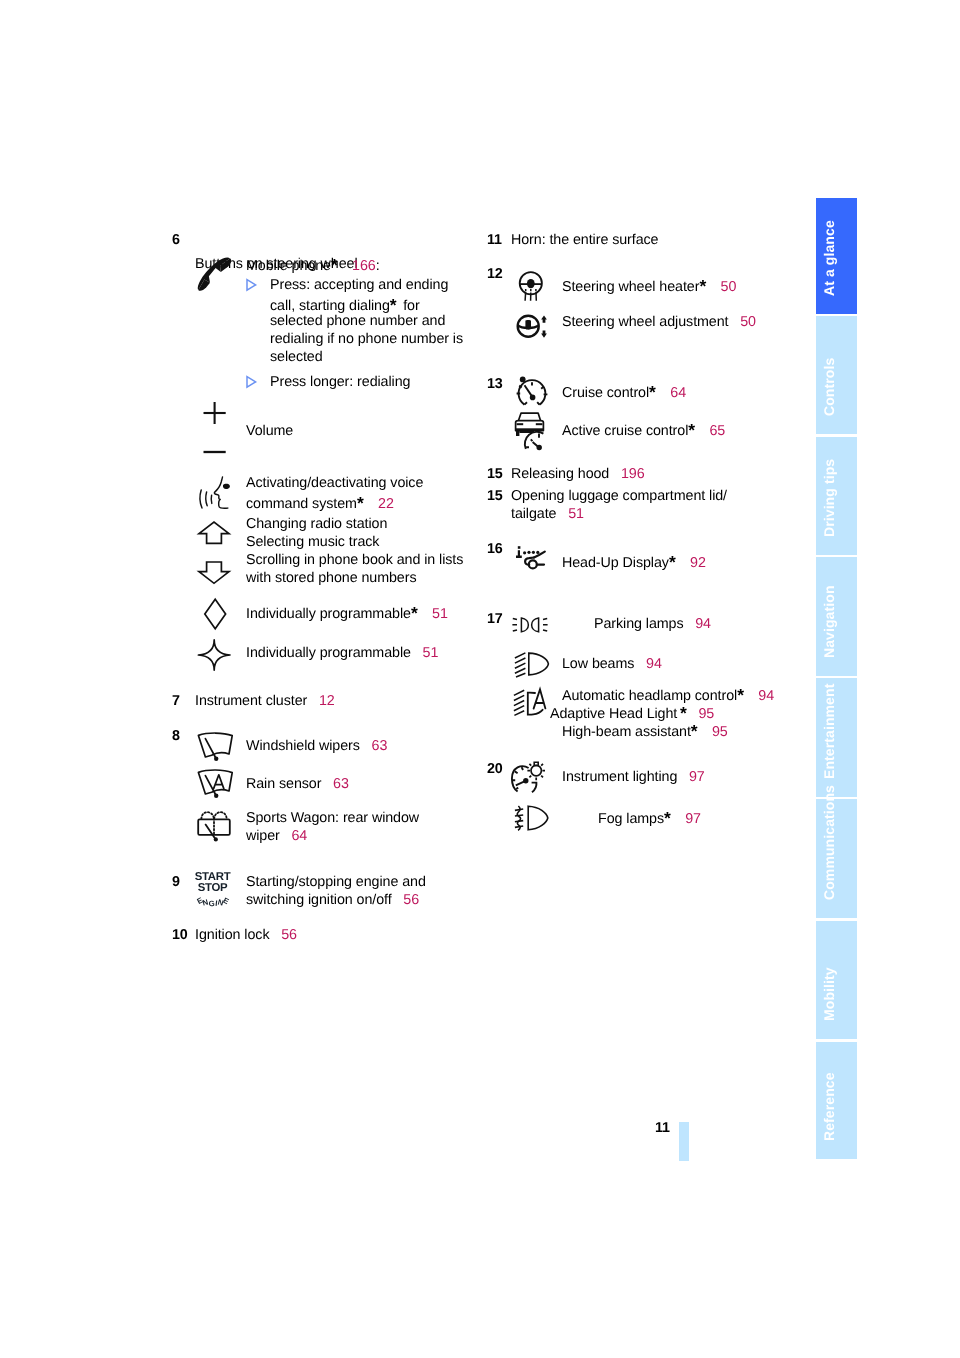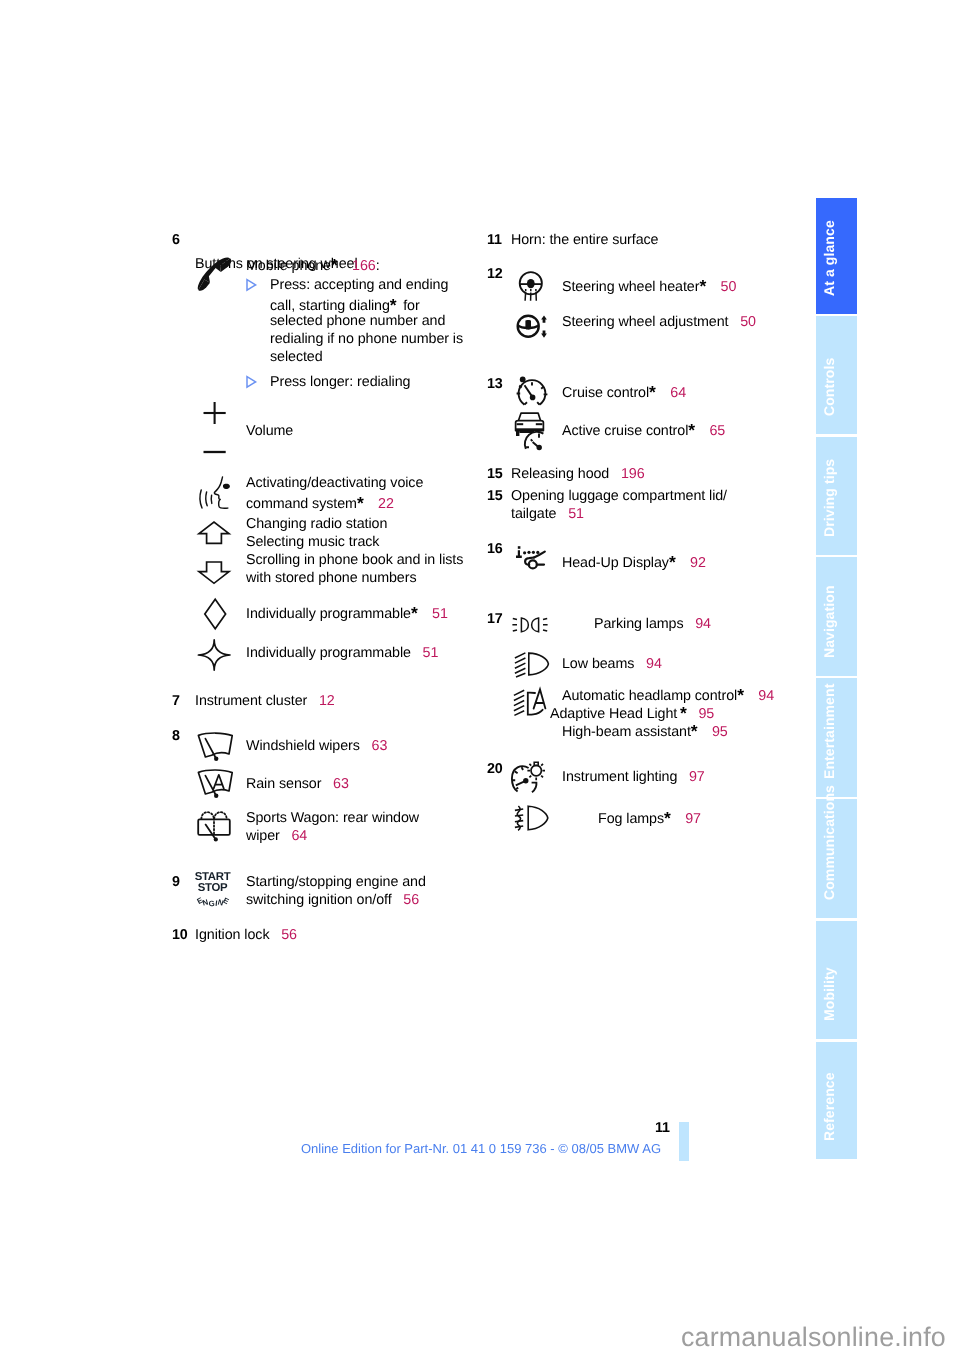--- a/index.html
+++ b/index.html
@@ -348,15 +348,13 @@
             <path d="M0.9 5.4 L9.2 4.0 M0.9 11.0 L9.2 10.0 M0.9 16.8 L9.2 15.6 M0.9 22.4 L9.2 21.0"></path>
             <path d="M4.4 1.0 C4.4 1.0 6.4 3.0 6.0 4.6 C5.6 6.4 3.0 7.6 3.2 9.4 C3.4 11.4 6.5 11.6 6.6 13.6 C6.7 15.6 3.2 16.4 3.4 18.4 C3.6 20.4 6.4 20.6 6.2 22.4 C6.0 24.2 4.0 25.2 4.0 25.2"></path>
             <path d="M14.2 1.2 L14.2 24.8 C25.4 24.2 32.8 17.6 33.8 13.0 C32.8 8.0 25.4 1.6 14.2 1.2 Z"></path>
           </g>
         </svg>
       </div>
     </div>
 
   <div class="pagenum" style="left:655px;top:1120px">11</div>
   <div class="footbar" id="footbar" style="left: 679px; top: 1122px; width: 10px; height: 39px; background: rgb(191, 229, 254);"></div>
-  <div class="footline" style="left:301px;top:1141px">Online Edition for Part-Nr. 01 41 0 159 736 - © 08/05 BMW AG</div>
-  <div class="wm" style="left:681px;top:1322px">carmanualsonline.info</div>
 </div>
 
 </body></html>

